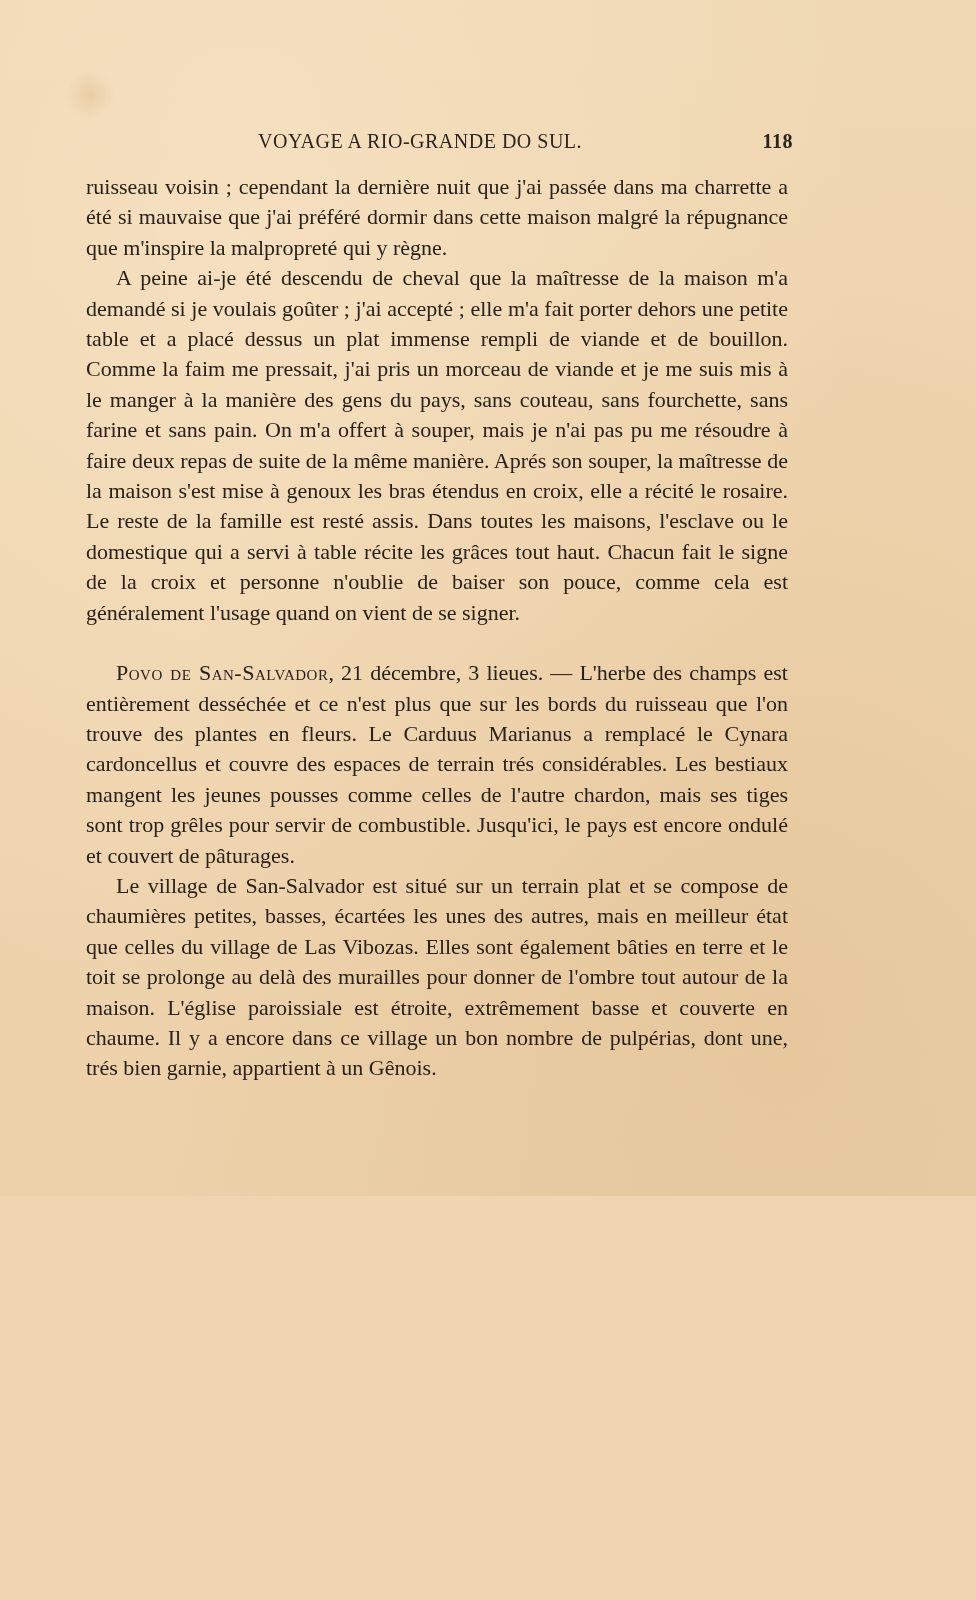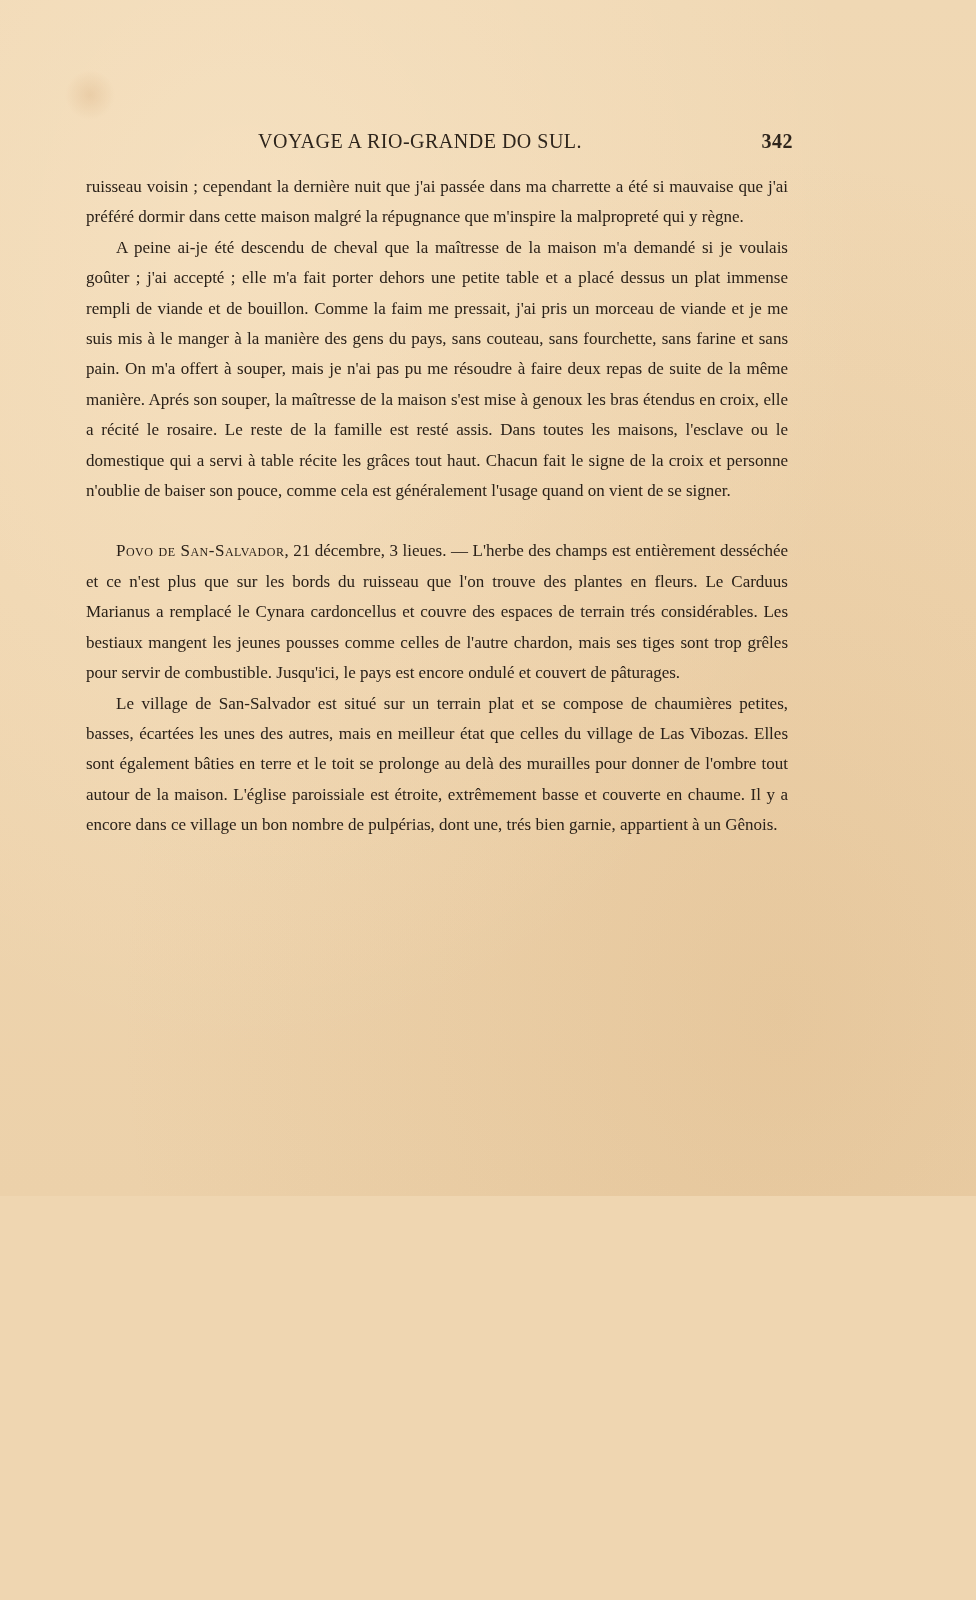--- a/index.html
+++ b/index.html
@@ -45,21 +45,21 @@
       position: absolute;
       right: 0;
       top: 2px;
       font-weight: bold;
     }
     .body-text {
       position: absolute;
       left: 86px;
       top: 172px;
       width: 702px;
-      font-size: 17px;
+      font-size: 22px;
       line-height: 30.4px;
       text-align: justify;
       color: #2a2119;
     }
     .body-text p {
       margin: 0;
       text-indent: 30px;
     }
     .body-text p.first {
       text-indent: 0;
@@ -74,21 +74,21 @@
     .it {
     }
   </style>
 </head>
 <body>
 
 <div class="page">
 
   <div class="header">
     <span class="running-title">VOYAGE A RIO-GRANDE DO SUL.</span>
-    <span class="page-number">342</span>
+    <span class="page-number">118</span>
   </div>
 
   <div class="body-text">
     <p class="first">ruisseau voisin ; cependant la dernière nuit que j'ai passée dans ma charrette a été si mauvaise que j'ai préféré dormir dans cette maison malgré la répugnance que m'inspire la malpropreté qui y règne.</p>
     <p>A peine ai-je été descendu de cheval que la maîtresse de la maison m'a demandé si je voulais goûter ; j'ai accepté ; elle m'a fait porter dehors une petite table et a placé dessus un plat immense rempli de viande et de bouillon. Comme la faim me pressait, j'ai pris un morceau de viande et je me suis mis à le manger à la manière des gens du pays, sans couteau, sans fourchette, sans farine et sans pain. On m'a offert à souper, mais je n'ai pas pu me résoudre à faire deux repas de suite de la même manière. Aprés son souper, la maîtresse de la maison s'est mise à genoux les bras étendus en croix, elle a récité le rosaire. Le reste de la famille est resté assis. Dans toutes les maisons, l'esclave ou le domestique qui a servi à table récite les grâces tout haut. Chacun fait le signe de la croix et personne n'oublie de baiser son pouce, comme cela est généralement l'usage quand on vient de se signer.</p>
     <p class="section"><span class="smallcaps">Povo de San-Salvador</span><span>, 21 décembre, 3 lieues. — L'herbe des champs est entièrement desséchée et ce n'est plus que sur les bords du ruisseau que l'on trouve des plantes en fleurs. Le </span><span class="it">Carduus Marianus</span><span> a remplacé le </span><span class="it">Cynara cardoncellus</span><span> et couvre des espaces de terrain trés considérables. Les bestiaux mangent les jeunes pousses comme celles de l'autre chardon, mais ses tiges sont trop grêles pour servir de combustible. Jusqu'ici, le pays est encore ondulé et couvert de pâturages.</span></p>
     <p>Le village de San-Salvador est situé sur un terrain plat et se compose de chaumières petites, basses, écartées les unes des autres, mais en meilleur état que celles du village de Las Vibozas. Elles sont également bâties en terre et le toit se prolonge au delà des murailles pour donner de l'ombre tout autour de la maison. L'église paroissiale est étroite, extrêmement basse et couverte en chaume. Il y a encore dans ce village un bon nombre de pulpérias, dont une, trés bien garnie, appartient à un Gênois.</p>
   </div>
 
 </div>

